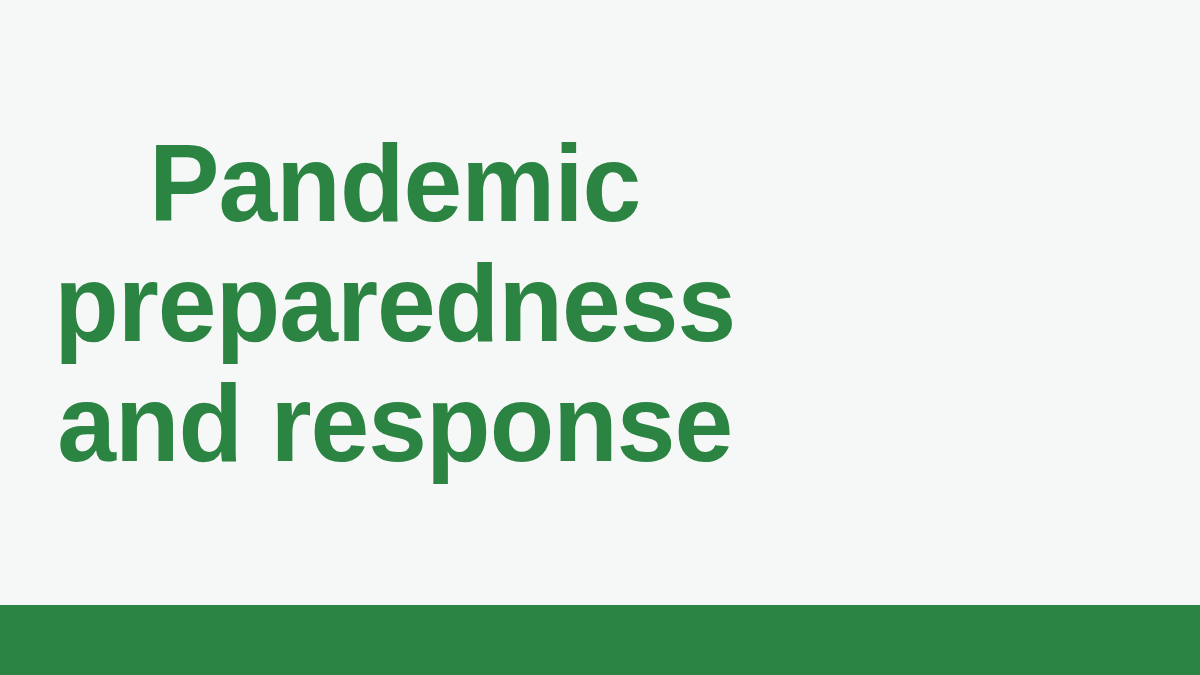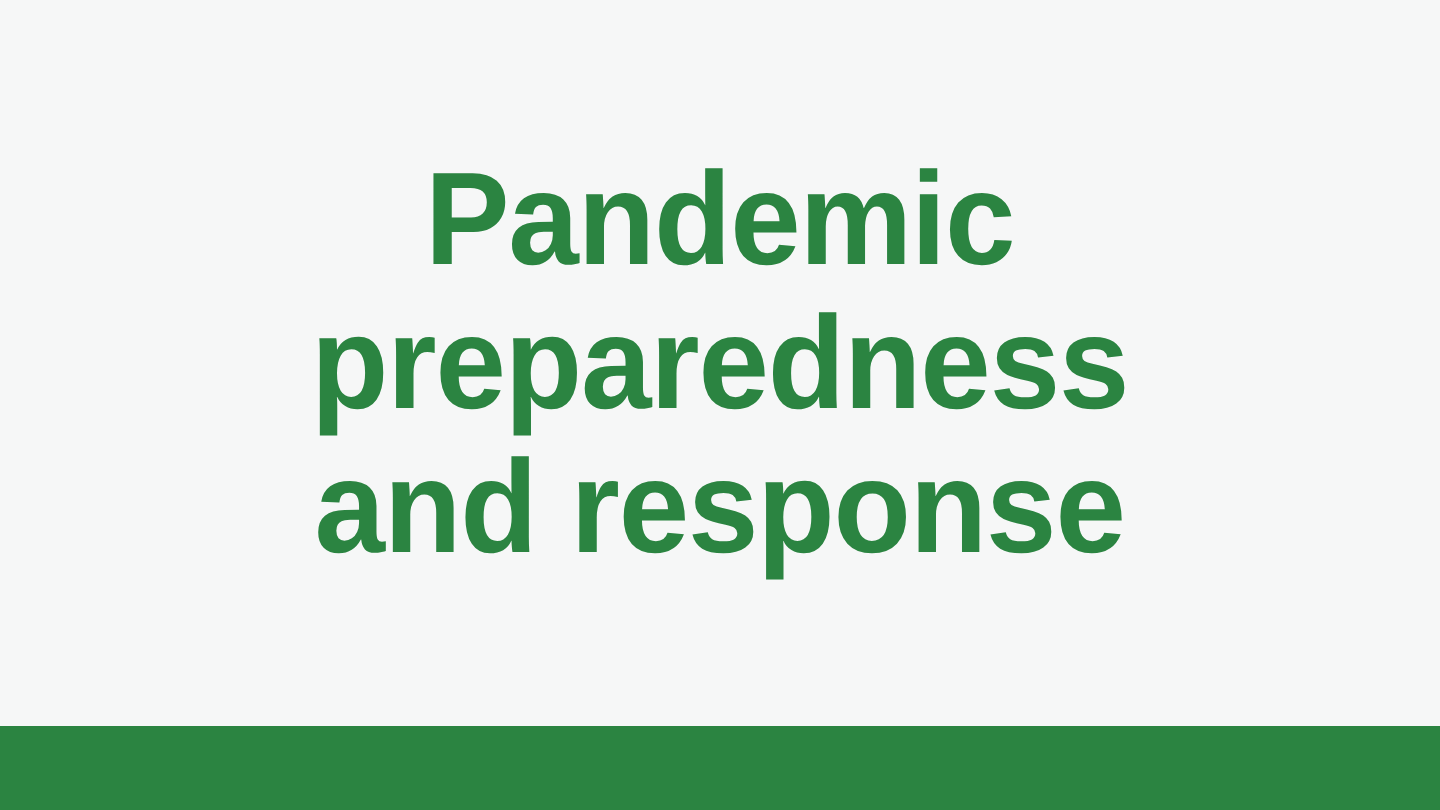--- a/index.html
+++ b/index.html
@@ -24,21 +24,21 @@
   }
 
   #title-block {
     position: absolute;
     left: 0;
     top: 0;
     width: 1200px;
     height: 605px;
     display: flex;
     flex-direction: column;
-    align-items: center;
+    align-items: flex-start;
     justify-content: center;
     padding: 0 40px;
     box-sizing: border-box;
   }
 
   #slide-title {
     margin: 0;
     text-align: center;
     color: #2b8441;
     font-family: "Liberation Sans", sans-serif;

